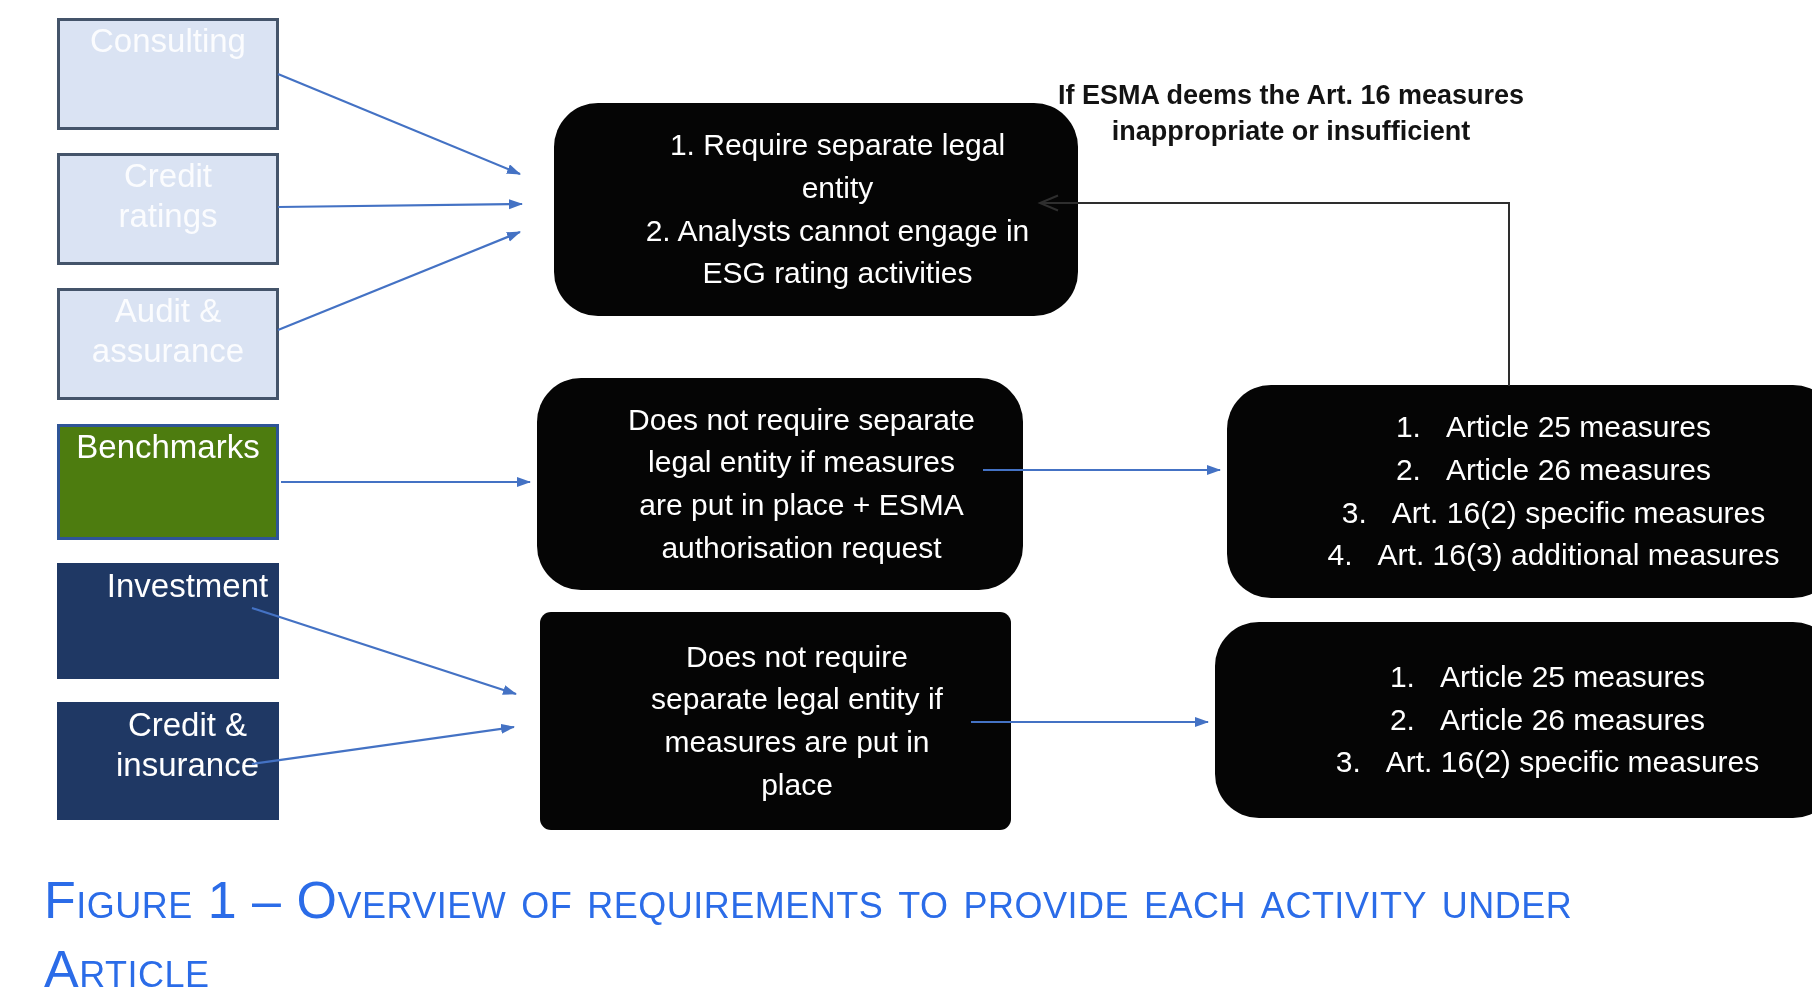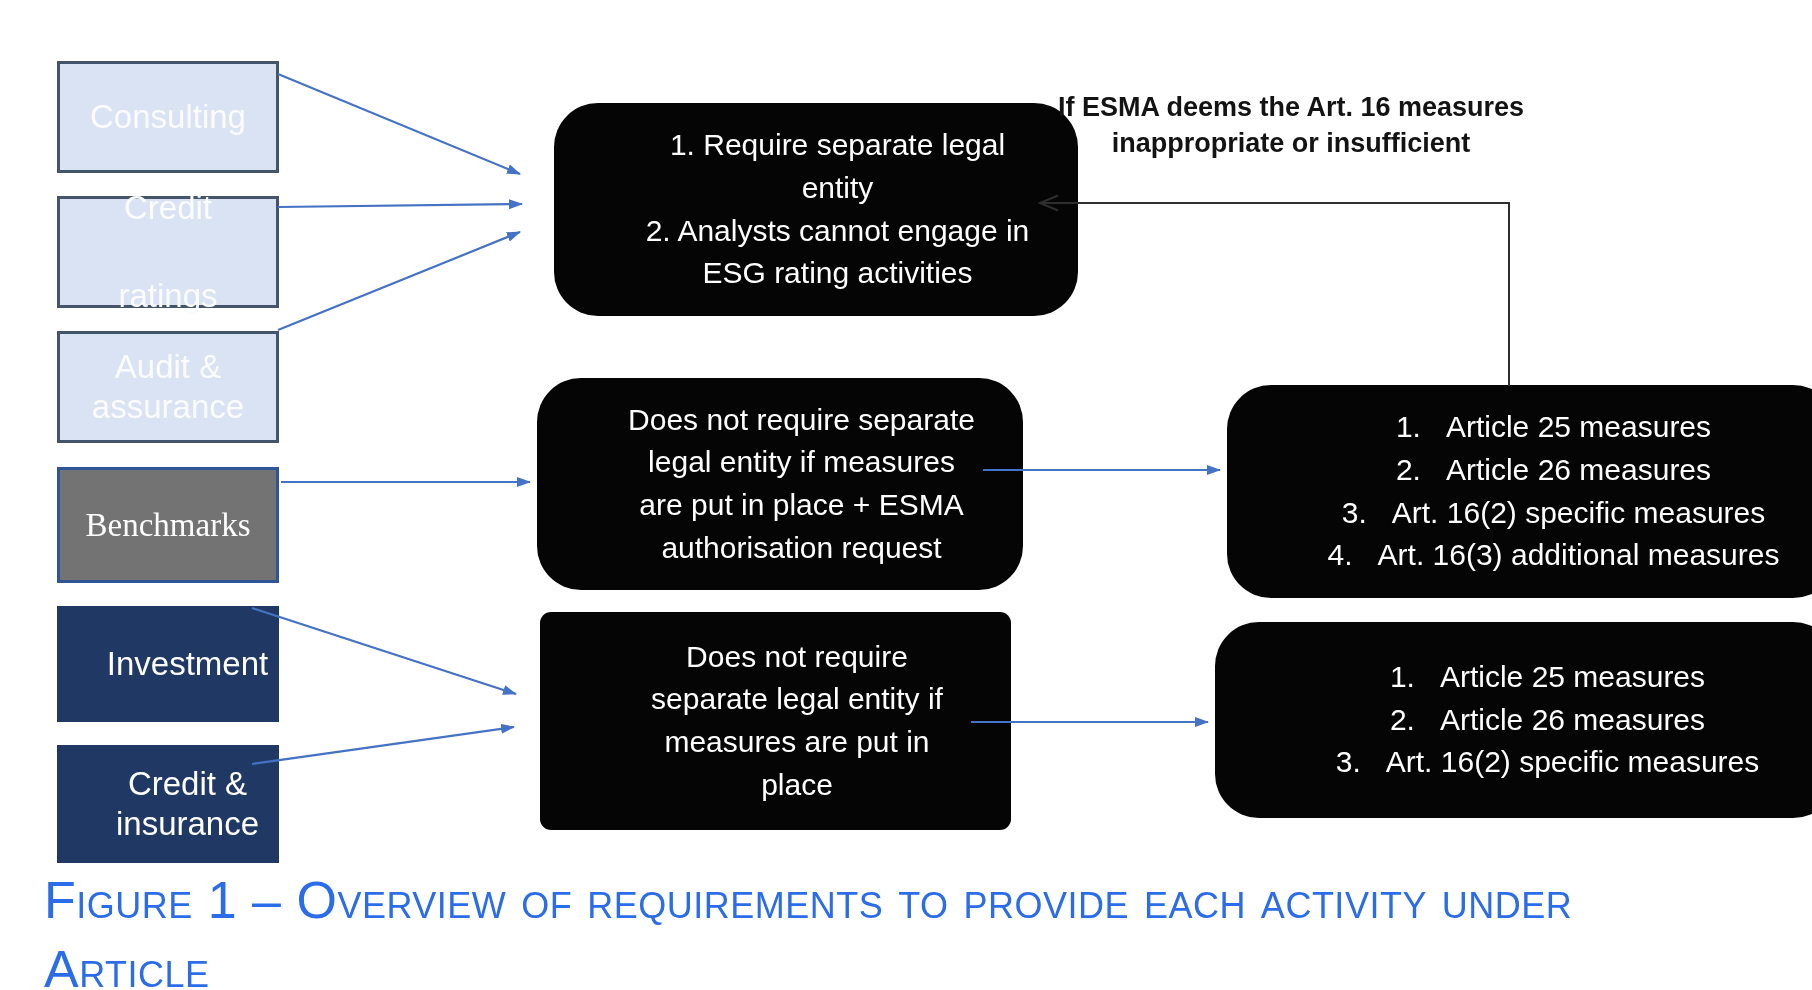--- a/index.html
+++ b/index.html
@@ -3,57 +3,56 @@
 <meta charset="utf-8">
 <style>
   html,body{margin:0;padding:0;background:#fff;}
   .canvas{
     position:relative;width:1812px;height:990px;background:#ffffff;
     font-family:"Liberation Sans",sans-serif;overflow:hidden;
   }
   
   .act{
     position:absolute;left:57px;width:222px;
-    display:flex;flex-direction:column;align-items:center;justify-content:center;
+    display:flex;flex-direction:column;align-items:center;justify-content:flex-start;
     text-align:center;color:#fbfcfe;font-size:33px;line-height:1.22;
     box-sizing:border-box;
-    margin-top:43px;
   }
   .act.light{background:#dae3f3;border:3px solid #44546a;}
-  .act.medium{background:#737373;border:3px solid #2f5597;color:#ffffff;font-family:Liberation Serif, serif;}
+  .act.medium{background:#4d7c0f;border:3px solid #2f5597;color:#ffffff;}
   .act.dark{background:#1f3864;border:3px solid #1f3864;color:#ffffff;padding-left:39px;}
   
   .bb{
     position:absolute;background:#050505;color:#fff;border-radius:44px;
     display:flex;flex-direction:column;align-items:center;justify-content:center;
     text-align:center;font-size:30px;line-height:1.42;padding-left:43px;
   }
   .bb .ln{white-space:nowrap;}
   
   .note{
-    position:absolute;left:1036px;top:90px;width:510px;
+    position:absolute;left:1036px;top:78px;width:510px;
     text-align:center;color:#131313;font-weight:bold;font-size:27px;line-height:1.32;
   }
   
   .caption{
     position:absolute;left:44px;top:866px;width:1620px;
     color:#2b6ce8;font-weight:normal;font-size:52px;line-height:1.33;
     font-variant:small-caps;letter-spacing:0.5px;
   }
   .arrows{position:absolute;left:0;top:0;pointer-events:none;}
 </style>
 </head>
 <body>
 
 <div class="canvas">
 
   <div class="act light" style="top:18px;height:112px;">
     <div>Consulting</div>
   </div>
-  <div class="act light" style="top:153px;height:112px;gap:48px;">
+  <div class="act light" style="top:153px;height:112px;">
     <div>Credit</div>
     <div>ratings</div>
   </div>
   <div class="act light" style="top:288px;height:112px;">
     <div>Audit &amp;</div>
     <div>assurance</div>
   </div>
   <div class="act medium" style="top:424px;height:116px;">
     <div>Benchmarks</div>
   </div>

